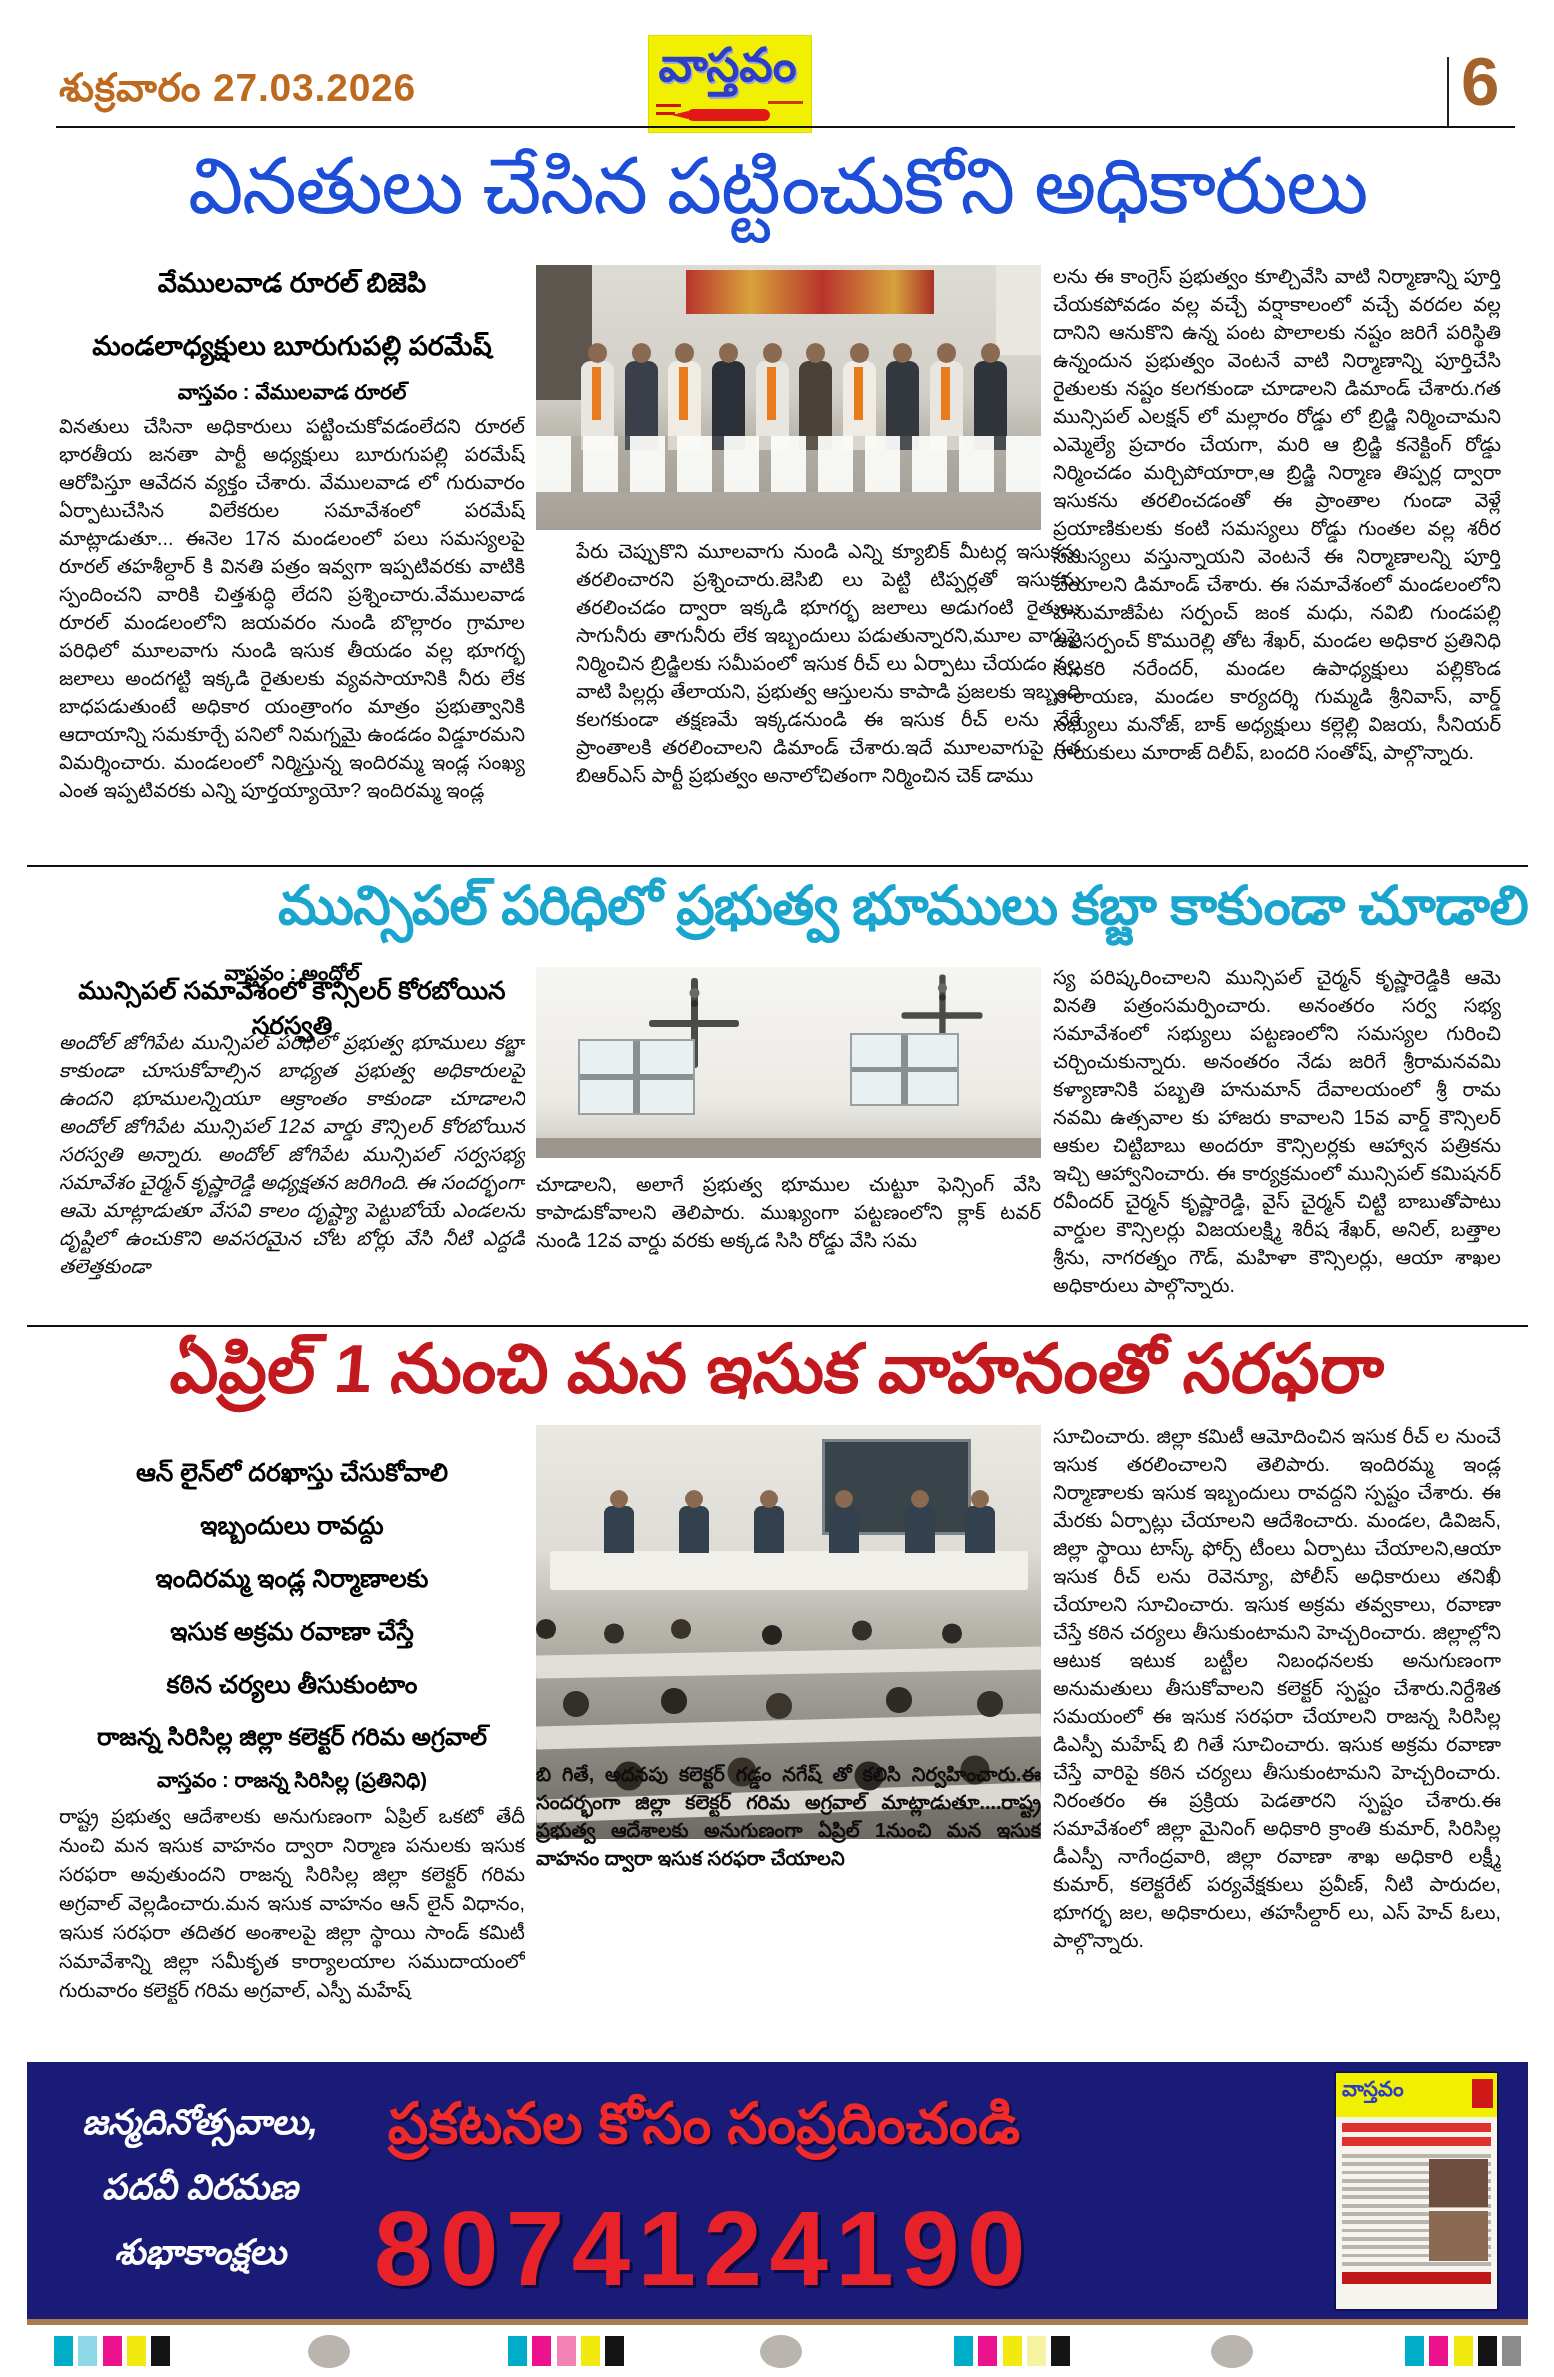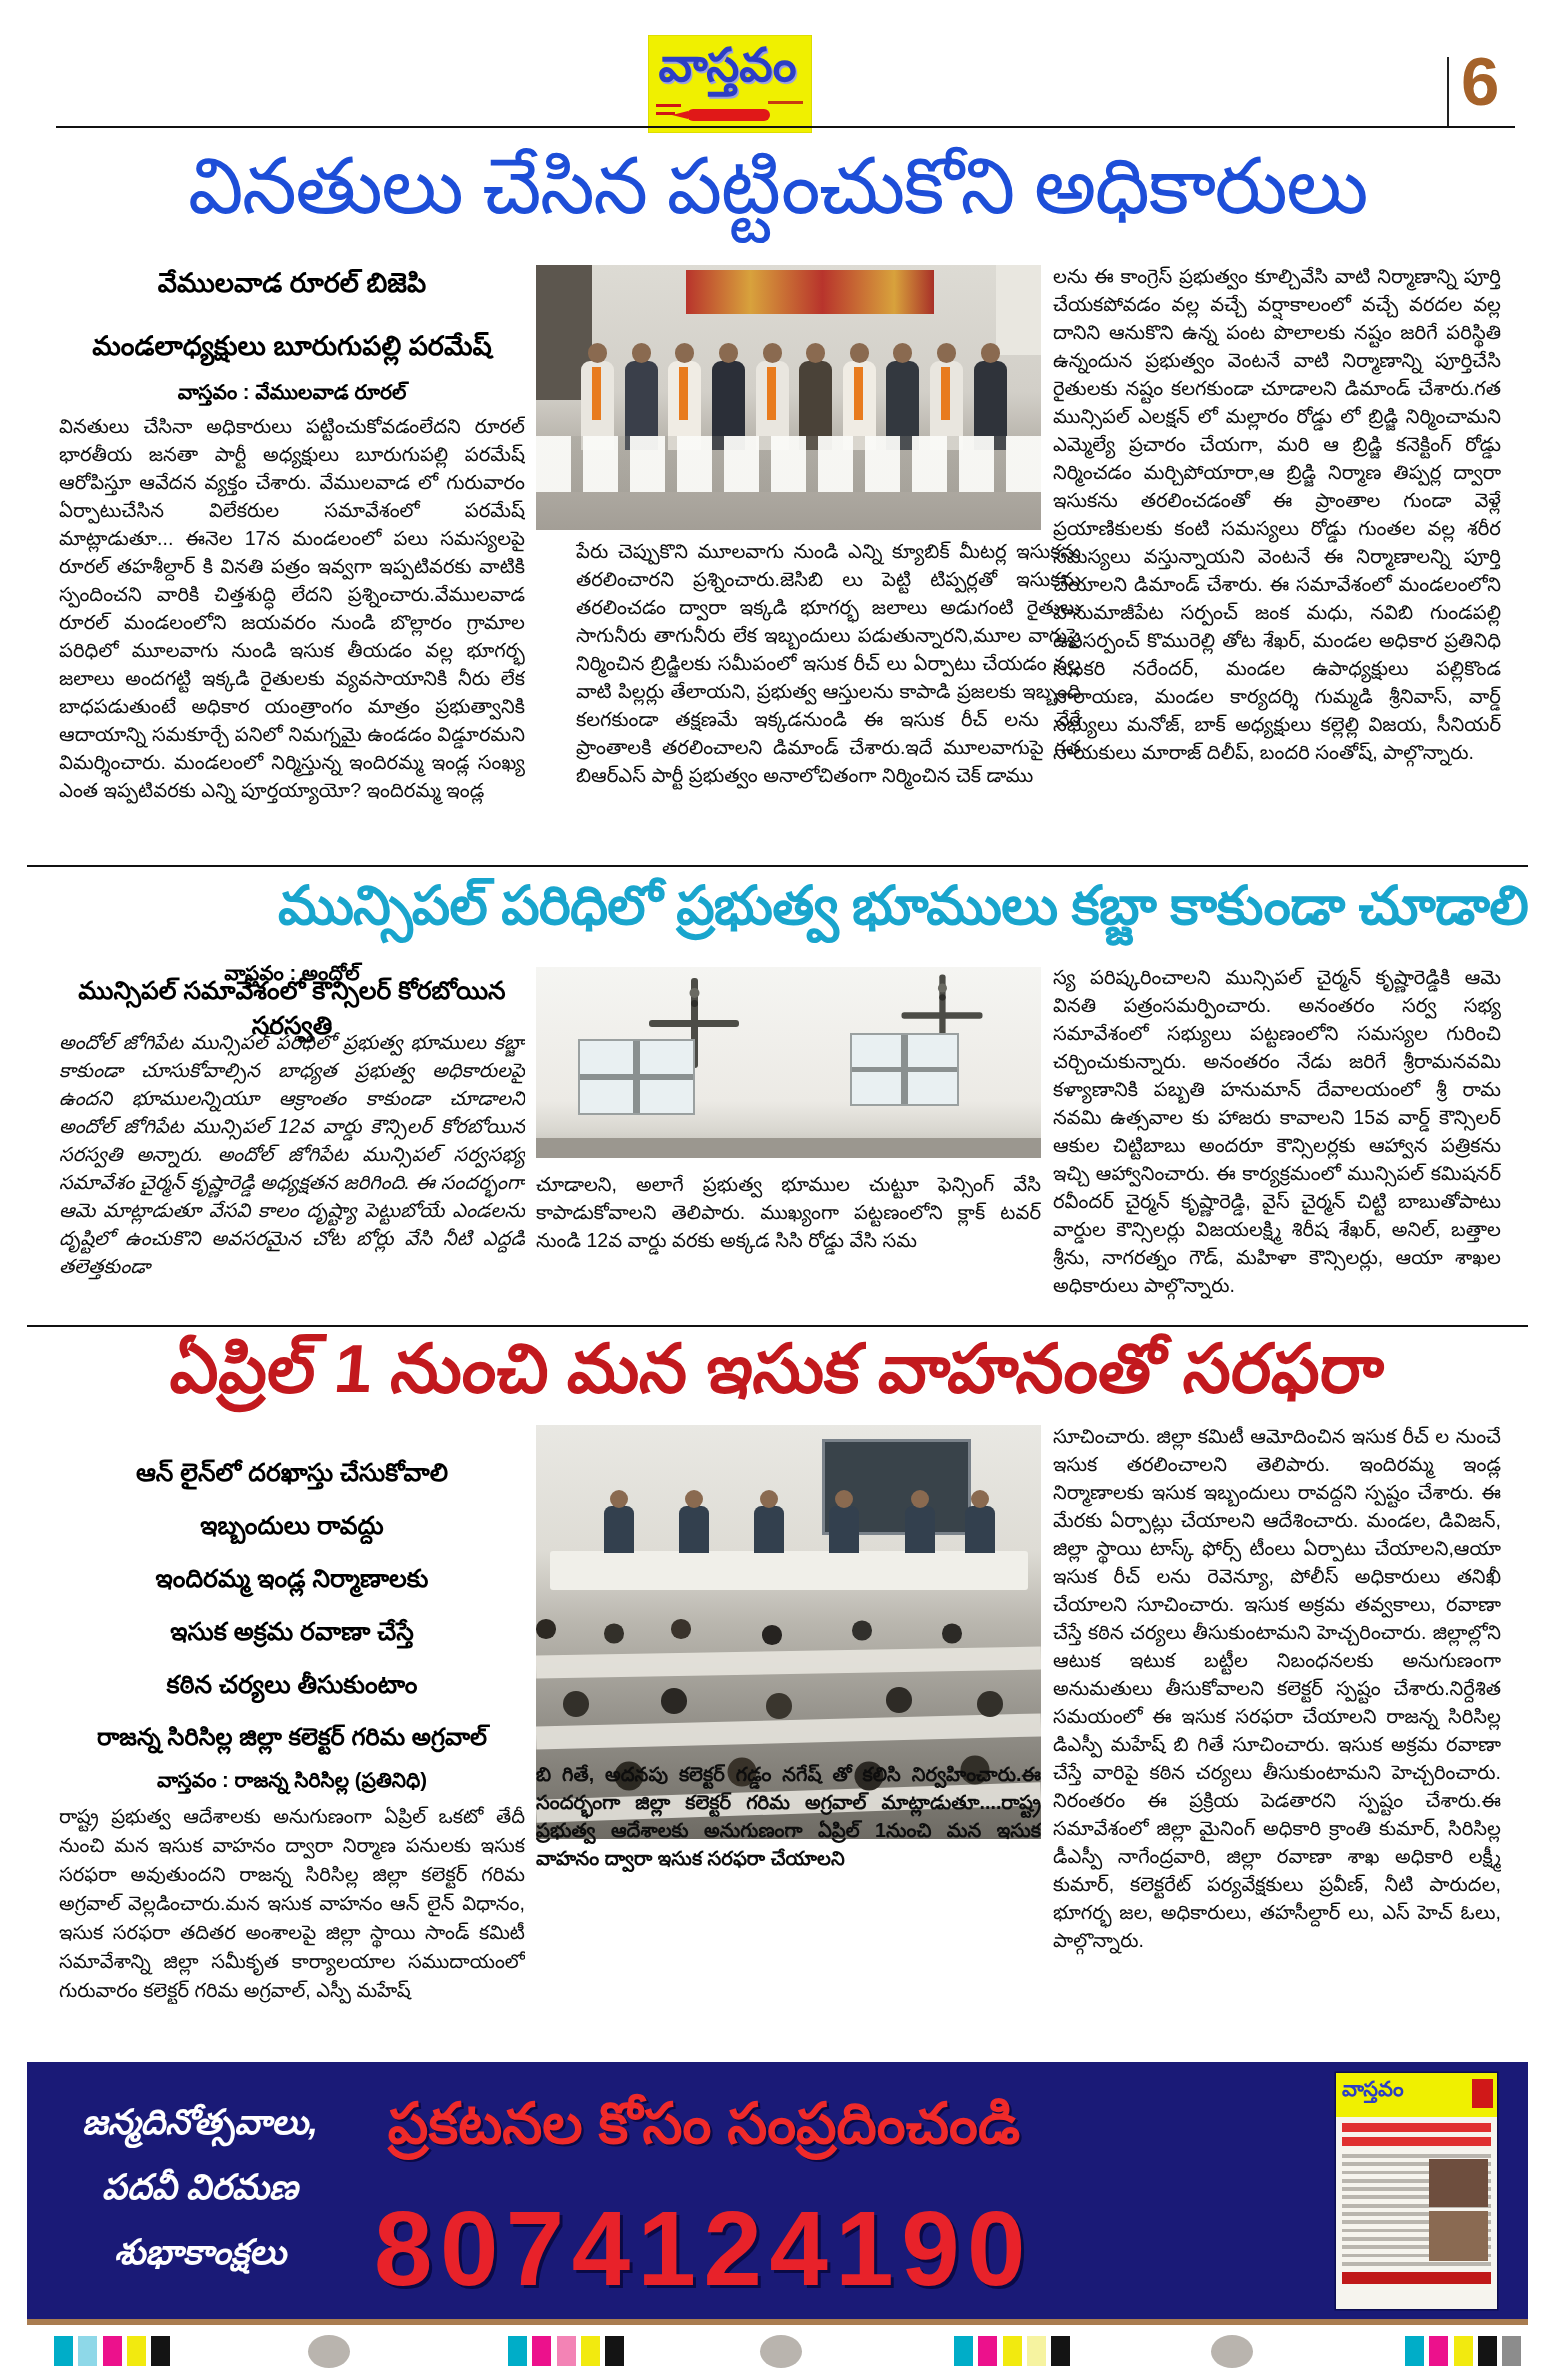--- a/index.html
+++ b/index.html
@@ -126,20 +126,21 @@
   
   .cb{position:absolute;top:2336px;height:30px;display:flex;gap:5.3px;}
   .cb i{display:block;width:19px;height:30px;}
   .blob{position:absolute;top:2335px;width:42px;height:33px;border-radius:50%;background:#b9b4ae;}
 </style>
 </head>
 <body>
 
 <div class="page">
 
+  <div class="date">శుక్రవారం 27.03.2026</div>
   <div class="logo">
     <div class="logo-title">వాస్తవం</div>
     <i class="logo-sq1"></i>
     <i class="logo-sq2"></i>
     <i class="logo-sq3"></i>
     <div class="logo-pen"></div>
   </div>
   <div class="pageno-bar"></div>
   <div class="pageno">6</div>
   <div class="rule r1"></div>

